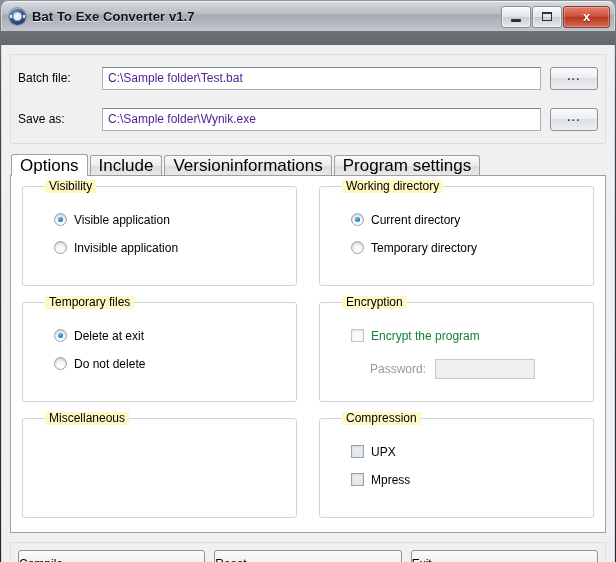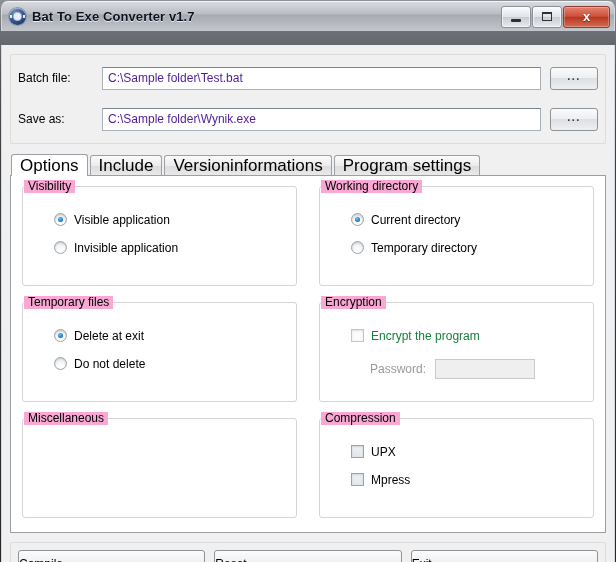--- a/index.html
+++ b/index.html
@@ -249,22 +249,22 @@
     position: relative;
     border: 1px solid #d4d4d4;
     border-radius: 3px;
     padding: 18px 12px 10px 12px;
     box-sizing: border-box;
     height: 100px;
   }
   .groupbox-title {
     position: absolute;
     top: -7px;
-    left: 1px;
-    background: #f9a8d4;
+    left: 22px;
+    background: #fef9c3;
     padding: 0 4px;
     font-size: 12px;
     color: #000;
     line-height: 13px;
   }
   .opt-list { padding-left: 19px; padding-top: 5px; }
   .opt-row {
     display: flex;
     align-items: center;
     height: 19px;

